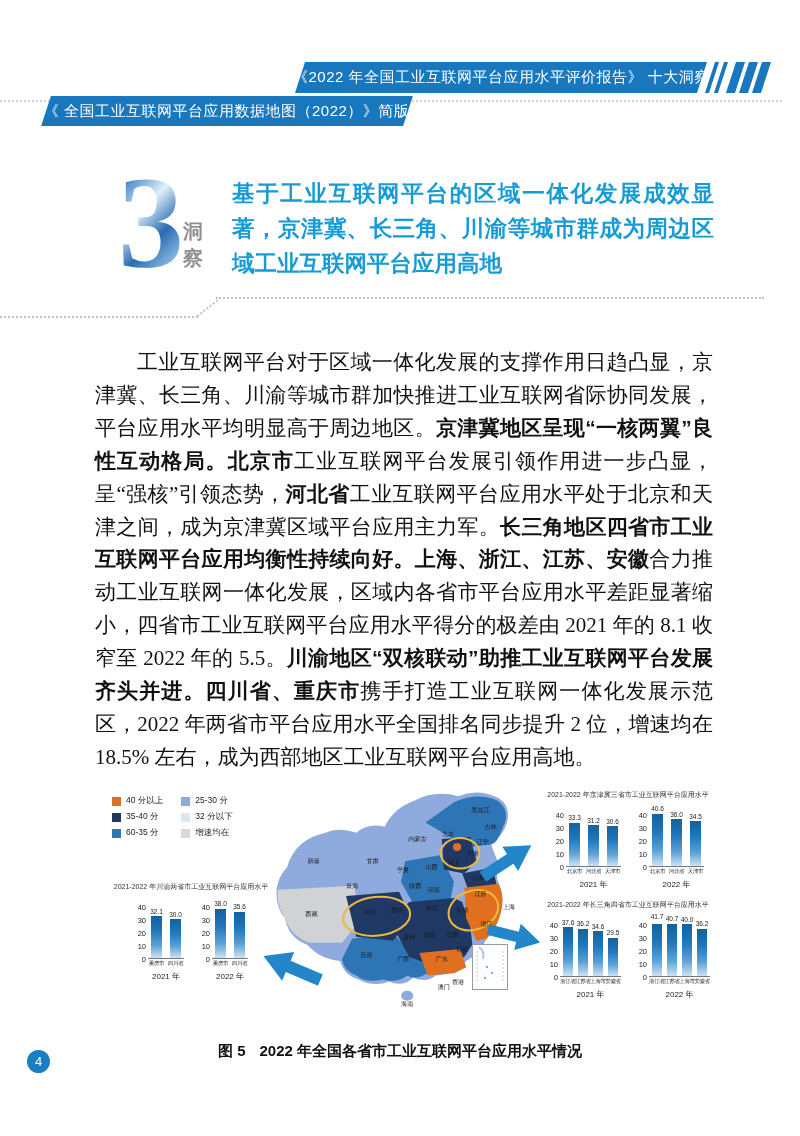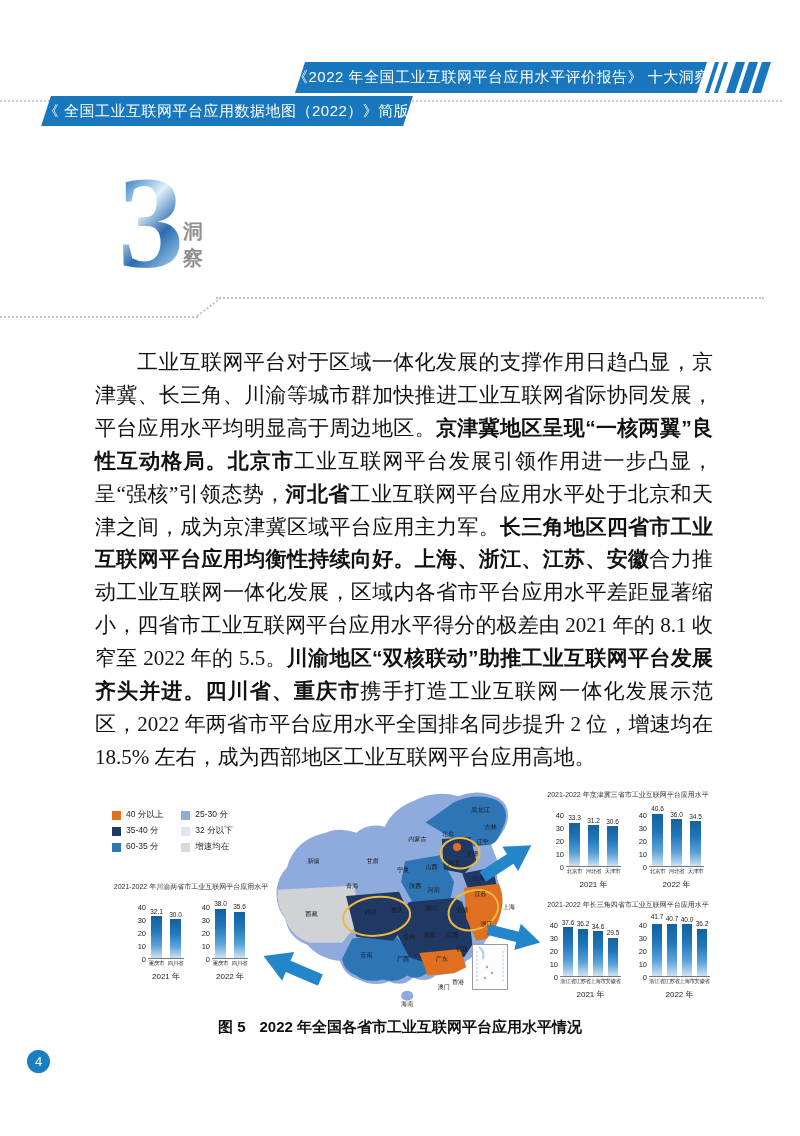--- a/index.html
+++ b/index.html
@@ -25,21 +25,21 @@
   .divA{position:absolute;top:297px;left:216px;width:548px;border-top:2px dotted #c3c3c3;}
   .divDiag{position:absolute;top:306px;left:194px;width:30px;border-top:2px dotted #c3c3c3;transform:rotate(-38deg);}
   .divB{position:absolute;top:316px;left:0;width:198px;border-top:2px dotted #c3c3c3;}
   
   .body-para{position:absolute;left:95px;top:346px;width:618px;font-size:21px;line-height:32.9px;
              text-align:justify;text-indent:2em;font-family:"Liberation Serif",serif;color:#111;}
   .seg{font-family:"Liberation Serif",serif;}
   .seg-b{font-weight:bold;font-family:"Liberation Sans",sans-serif;}
   
   .figure{position:absolute;left:98px;top:788px;width:630px;height:230px;}
-  .legend{position:absolute;left:14px;top:20px;display:grid;grid-auto-flow:column;
+  .legend{position:absolute;left:14px;top:6px;display:grid;grid-auto-flow:column;
           grid-template-rows:repeat(3,14px);grid-column-gap:18px;grid-row-gap:2px;}
   .legend-item{display:flex;align-items:center;gap:5px;}
   .swatch{width:9px;height:9px;display:inline-block;}
   .legend-label{font-size:8.5px;color:#222;white-space:nowrap;}
   .mini-chart{position:absolute;}
   .mc-title{font-size:7px;color:#333;text-align:center;white-space:nowrap;margin-bottom:4px;}
   .mc-groups{display:flex;justify-content:center;gap:14px;padding-top:10px;}
   .mc-row{display:flex;align-items:flex-end;}
   .mc-axis{position:relative;width:14px;height:52px;}
   .mc-tick{position:absolute;right:2px;font-size:7.5px;color:#222;line-height:9px;}
@@ -48,21 +48,21 @@
   .mc-barwrap{position:relative;display:flex;flex-direction:column;justify-content:flex-end;height:52px;}
   .mc-bar{width:100%;background:linear-gradient(180deg,#14619c 0%,#1f77bb 35%,#5ba1d6 70%,#cde2f3 100%);}
   .mc-val{position:absolute;left:50%;transform:translateX(-50%);font-size:6.5px;color:#222;white-space:nowrap;}
   .mc-cats{display:flex;padding:1px 3px 0 3px;margin-left:14px;}
   .mc-cat{display:flex;justify-content:center;font-size:5.5px;color:#333;white-space:nowrap;letter-spacing:-0.3px;}
   .mc-year{text-align:center;font-size:8px;color:#222;margin-top:4px;padding-left:14px;}
   .map-wrap{position:absolute;left:156px;top:0;width:286px;height:222px;}
   .map-lbl{font-size:6px;fill:#1b1b1b;text-anchor:middle;font-family:"Liberation Sans",sans-serif;}
   .arrow{position:absolute;}
   .inset{position:absolute;left:374px;top:156px;width:34px;height:44px;border:1px solid #9a9a9a;background:#fcfdfe;}
-  .caption{position:absolute;top:1018px;left:0;width:800px;text-align:center;font-size:15px;font-weight:bold;color:#111;}
+  .caption{position:absolute;top:1042px;left:0;width:800px;text-align:center;font-size:15px;font-weight:bold;color:#111;}
   .caption .cap-label{margin-right:14px;}
   
   .page-num{position:absolute;left:27px;top:1050px;width:23px;height:23px;border-radius:50%;
             background:#1b7ec2;color:#fff;font-size:13px;display:flex;align-items:center;justify-content:center;}
 </style>
 </head>
 <body>
 
 <div class="page">
 
@@ -76,20 +76,21 @@
   <div class="stripe" style="left:731px;width:9px;"></div>
   <div class="stripe" style="left:744px;width:9px;"></div>
   <div class="stripe" style="left:757px;width:9px;"></div>
 
   <div class="banner banner2">
     <span class="btxt">《 全国工业互联网平台应用数据地图（2022）》简版</span>
   </div>
 
   <div class="big-num">3</div>
   <div class="badge">洞察</div>
+  <div class="insight-title">基于工业互联网平台的区域一体化发展成效显著，京津冀、长三角、川渝等城市群成为周边区域工业互联网平台应用高地</div>
   <div class="divA"></div>
   <div class="divDiag"></div>
   <div class="divB"></div>
 
   <div class="body-para"><span class="seg">工业互联网平台对于区域一体化发展的支撑作用日趋凸显，京津冀、长三角、川渝等城市群加快推进工业互联网省际协同发展，平台应用水平均明显高于周边地区。</span><span class="seg seg-b">京津冀地区呈现“一核两翼”良性互动格局。北京市</span><span class="seg">工业互联网平台发展引领作用进一步凸显，呈“强核”引领态势，</span><span class="seg seg-b">河北省</span><span class="seg">工业互联网平台应用水平处于北京和天津之间，成为京津冀区域平台应用主力军。</span><span class="seg seg-b">长三角地区四省市工业互联网平台应用均衡性持续向好。上海、浙江、江苏、安徽</span><span class="seg">合力推动工业互联网一体化发展，区域内各省市平台应用水平差距显著缩小，四省市工业互联网平台应用水平得分的极差由 2021 年的 8.1 收窄至 2022 年的 5.5。</span><span class="seg seg-b">川渝地区“双核联动”助推工业互联网平台发展齐头并进。四川省、重庆市</span><span class="seg">携手打造工业互联网一体化发展示范区，2022 年两省市平台应用水平全国排名同步提升 2 位，增速均在 18.5% 左右，成为西部地区工业互联网平台应用高地。</span></div>
 
   <div class="figure">
     <div class="legend">
         <div class="legend-item">
           <span class="swatch" style="background: rgb(224, 112, 31);"></span>

